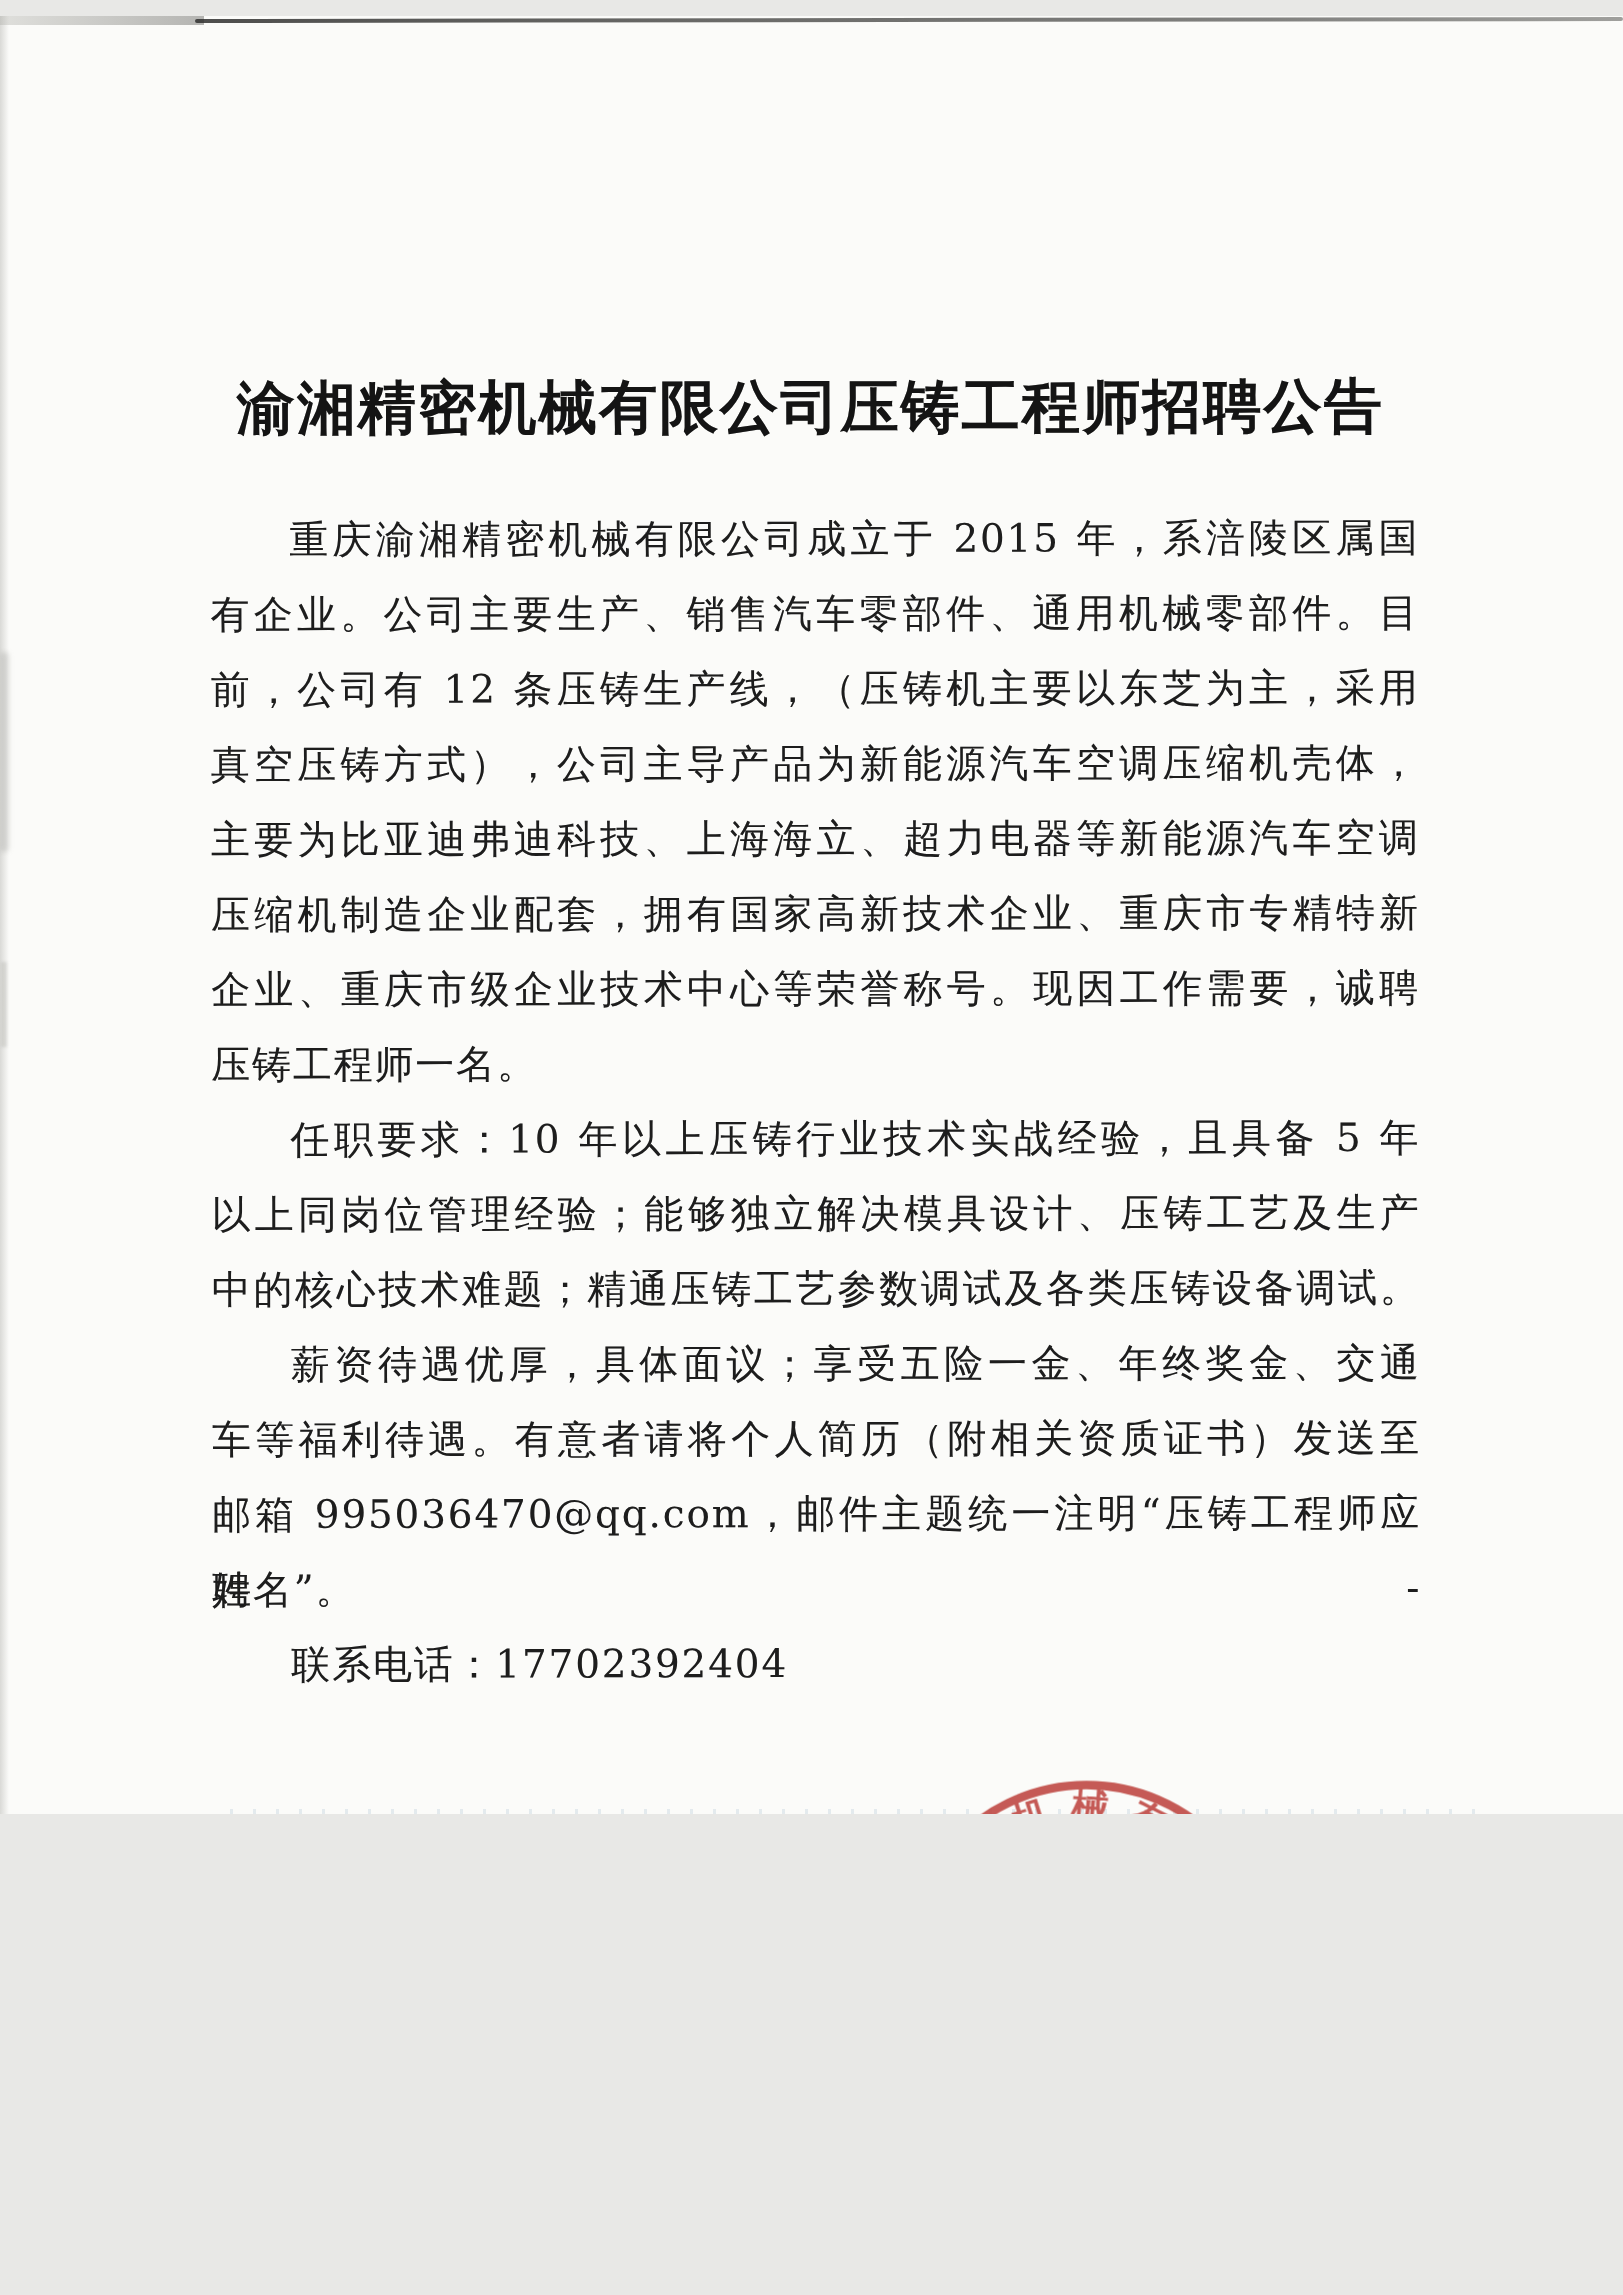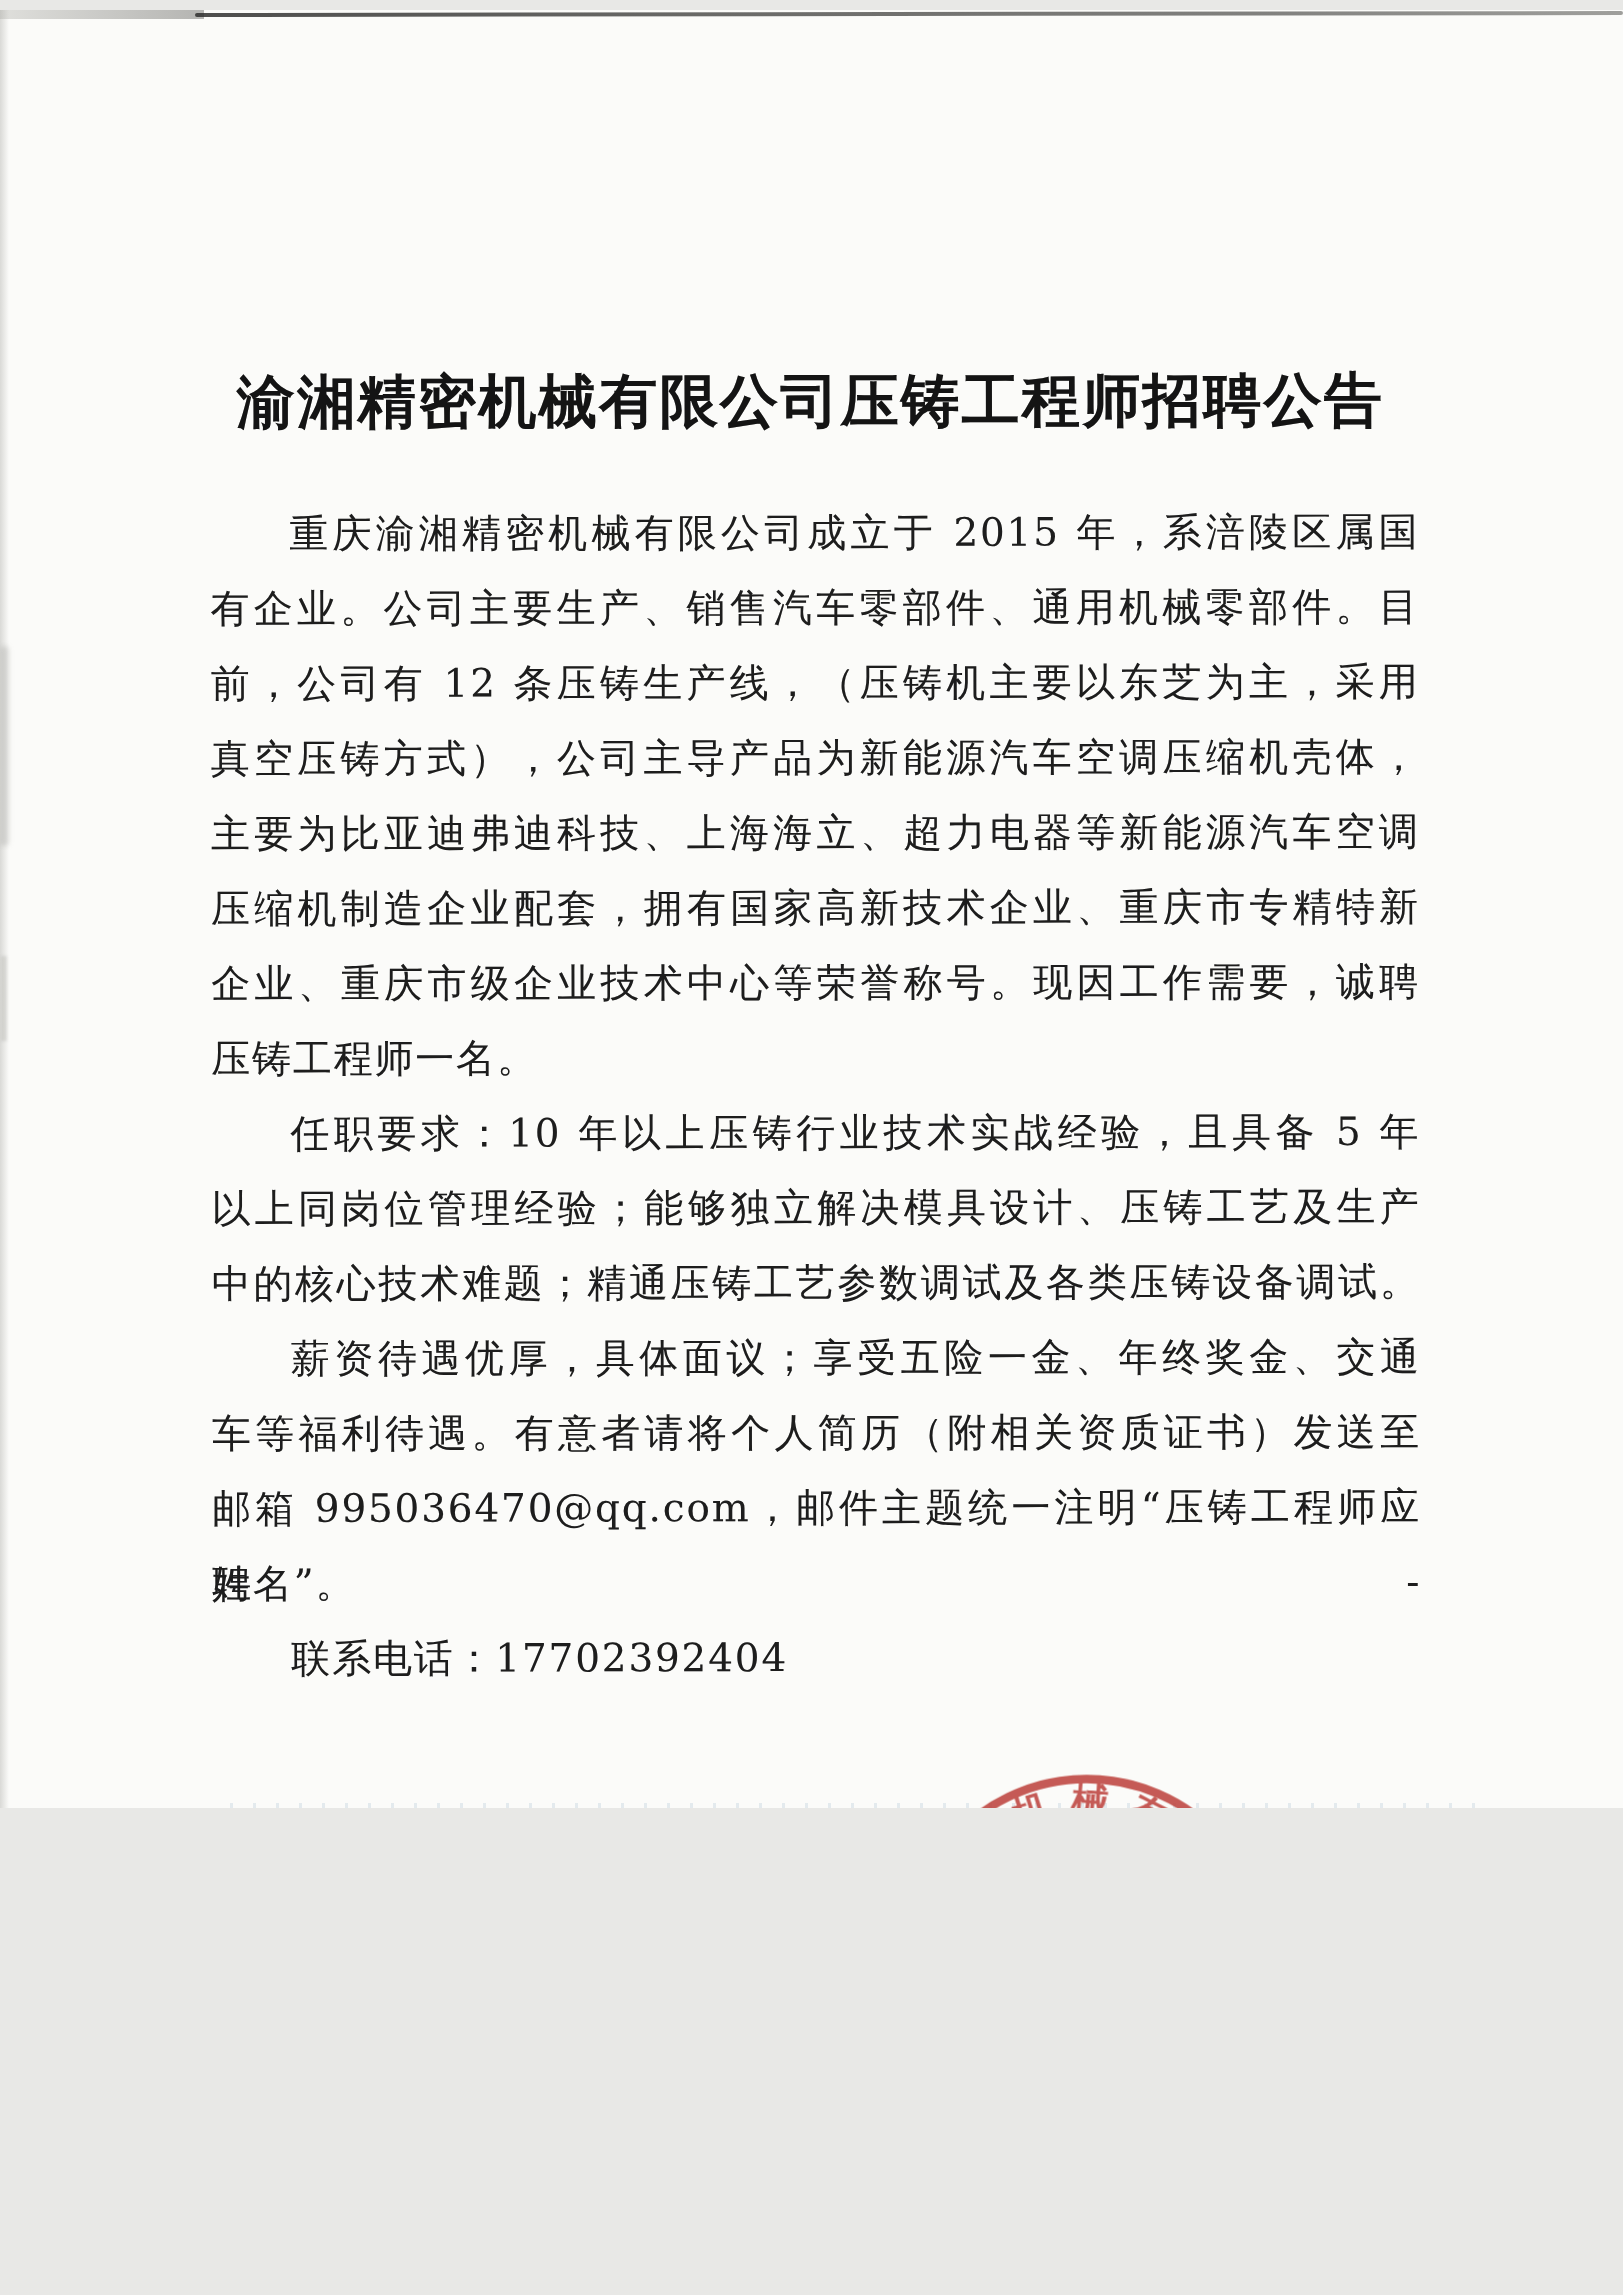--- a/index.html
+++ b/index.html
@@ -1,19 +1,19 @@
 <!DOCTYPE html>
 <html style="--ink: #1e1e1e; --seal-red: #c2423c;font-size:9.7px"><head>
 <meta charset="utf-8">
 <style>
   html,body{margin:0;padding:0;background:#e8e8e6;}
   .page{
     position:relative;
     width:1623px;height:1798px;
-    margin:10px auto;
+    margin:16px auto;
     background:#fbfbf9;
     overflow:hidden;
     font-family:"DejaVu Serif","Liberation Serif",serif;
     color:var(--ink,#1e1e1e);
   }
   
   .scan-top-gray{position:absolute;top:0;left:0;width:204px;height:8.5px;
     background:linear-gradient(to right,#d6d6d2,#9d9d9a);opacity:.75;}
   .scan-top-line{position:absolute;top:2.4px;left:195px;right:0;height:4.2px;
     background:linear-gradient(to right,#2f2f2e,#4f4f4d 35%,#6b6b69 75%,#8f8f8c);

